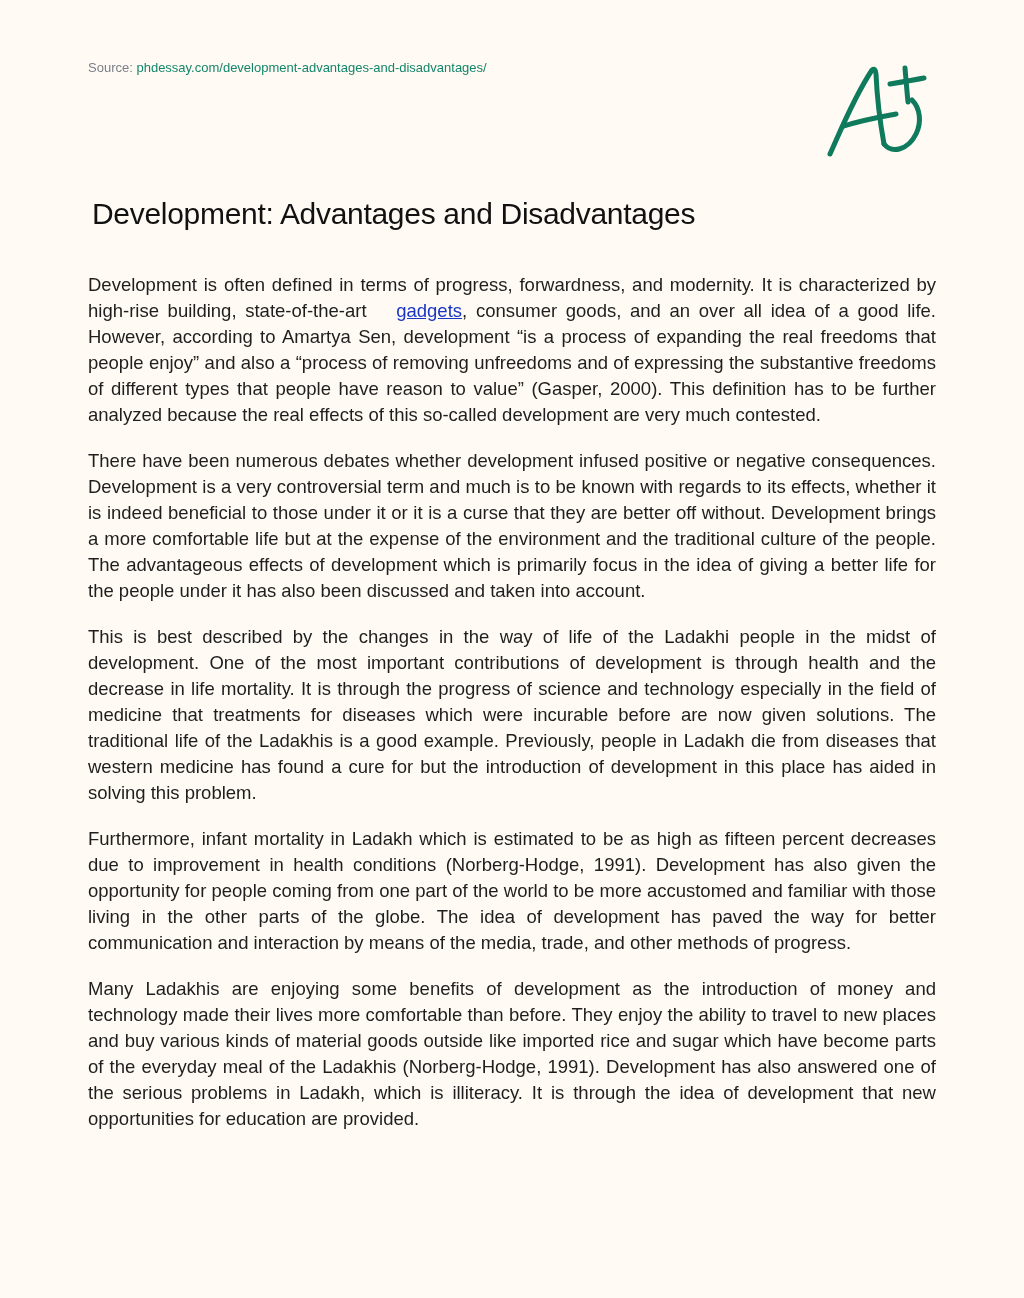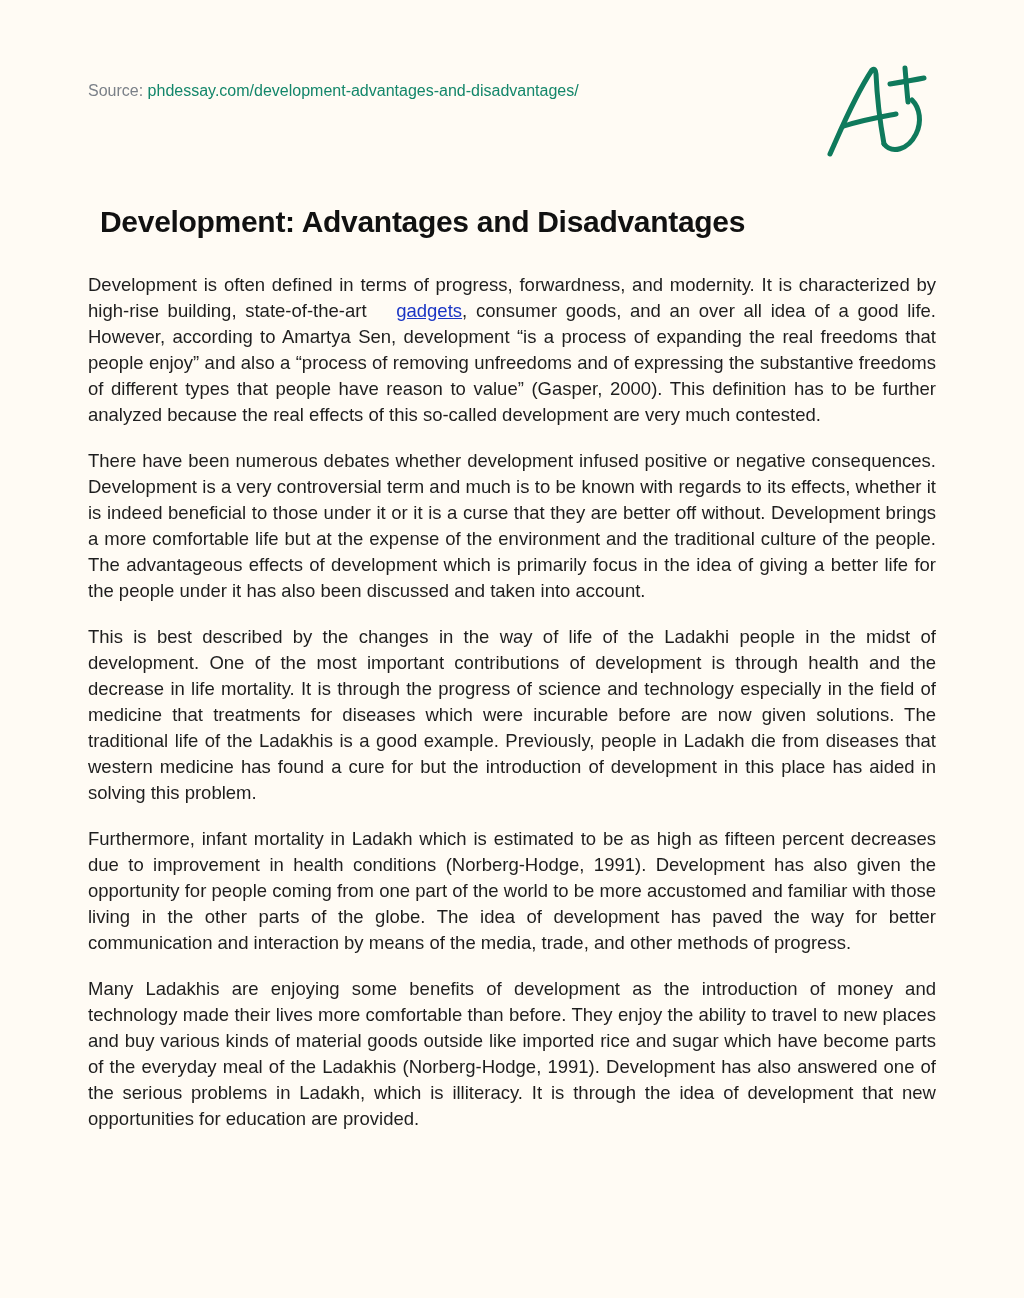--- a/index.html
+++ b/index.html
@@ -20,43 +20,43 @@
   }
   .site-title {
     font-size: 25px;
     font-weight: bold;
     color: #3d4047;
     margin: 0;
     line-height: 32px;
     letter-spacing: -0.2px;
   }
   .source {
-    margin-top: 31px;
-    font-size: 16px;
+    margin-top: 8px;
+    font-size: 13px;
     color: #7b8088;
     line-height: 20px;
   }
   .source a {
     color: #13866a;
     text-decoration: none;
   }
   .logo {
     position: absolute;
     left: 822px;
     top: 62px;
     width: 110px;
     height: 100px;
   }
   .doc-title {
     position: absolute;
     left: 88px;
     top: 188px;
-    margin: 12px;
+    margin: 4px;
     font-size: 30px;
-    font-weight: bold;
+    font-weight: normal;
     color: #111111;
     line-height: 44px;
     letter-spacing: -0.3px;
   }
   .body-text {
     position: absolute;
     left: 88px;
     top: 272px;
     width: 848px;
   }

